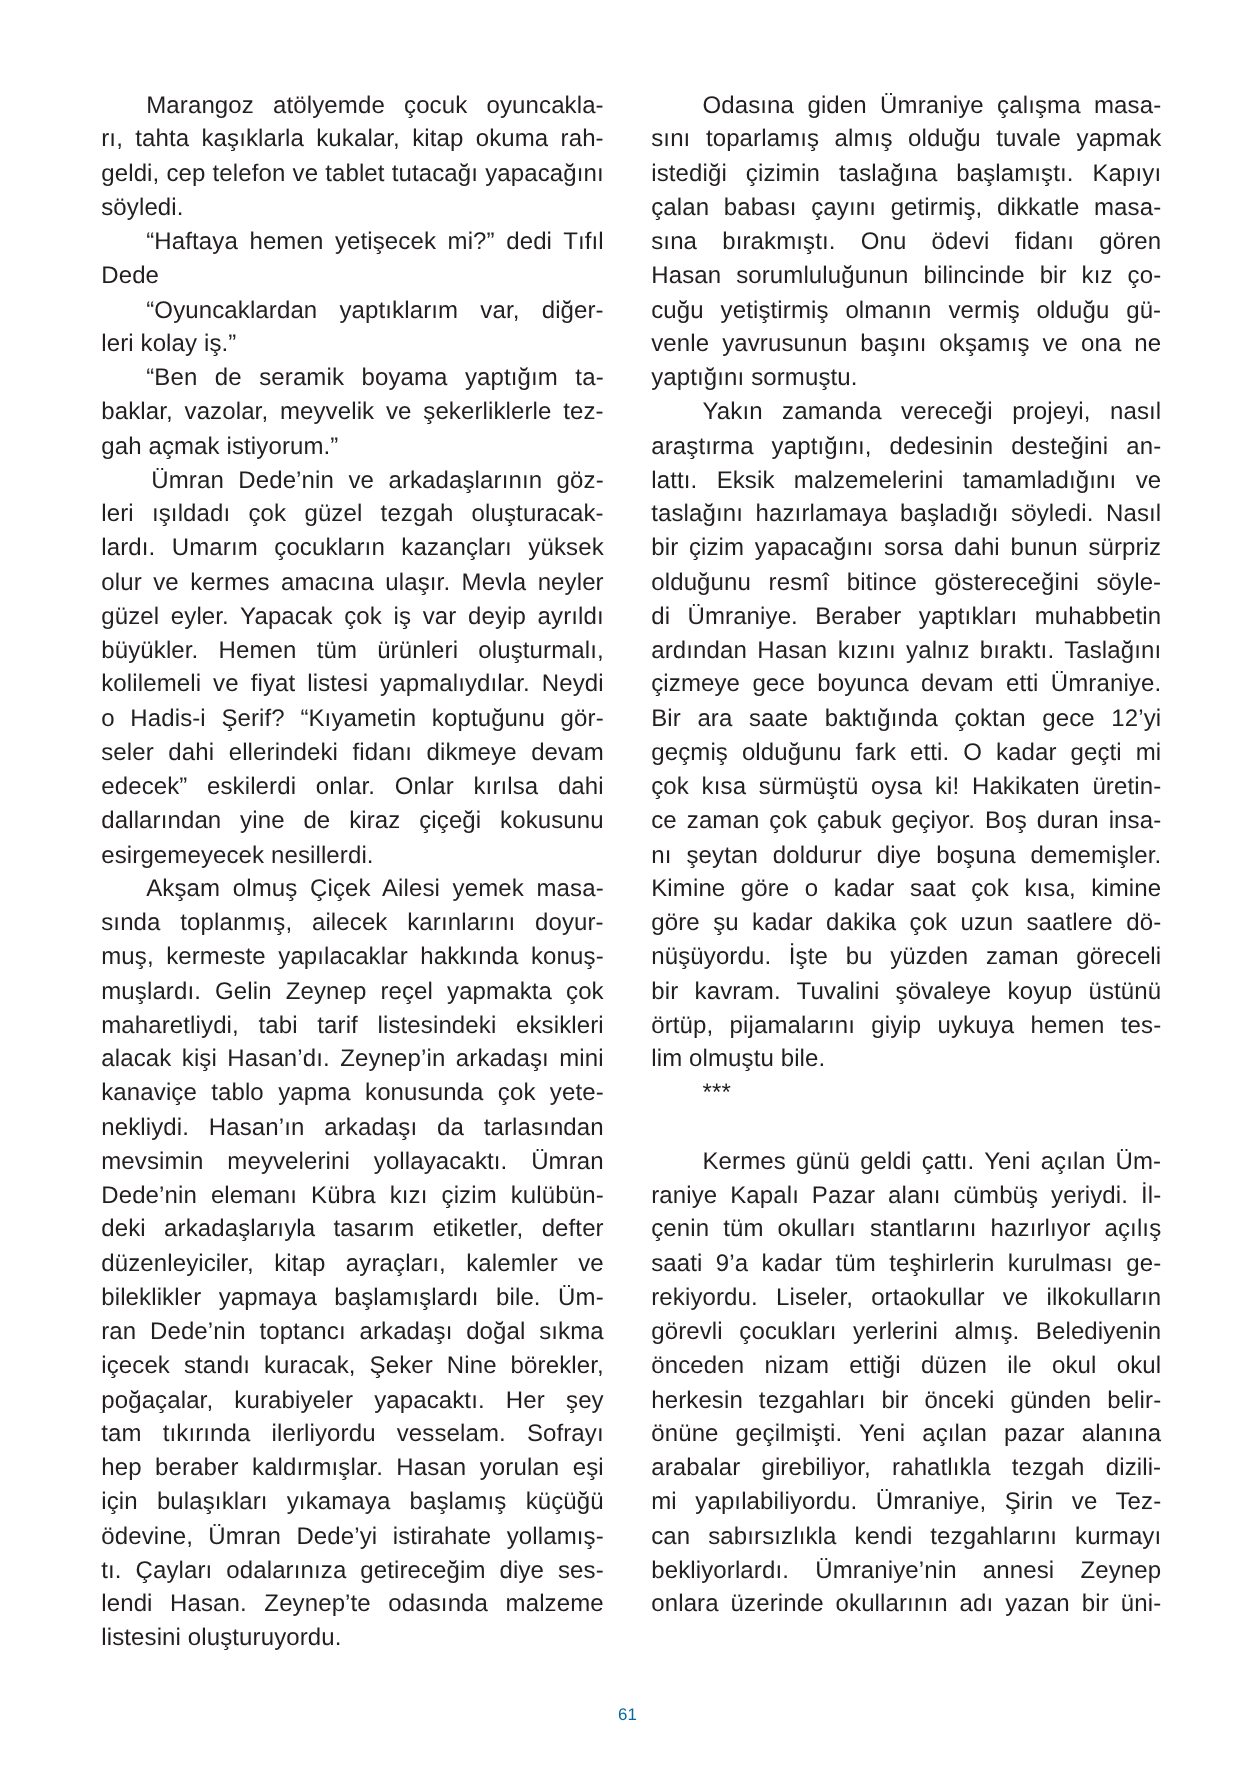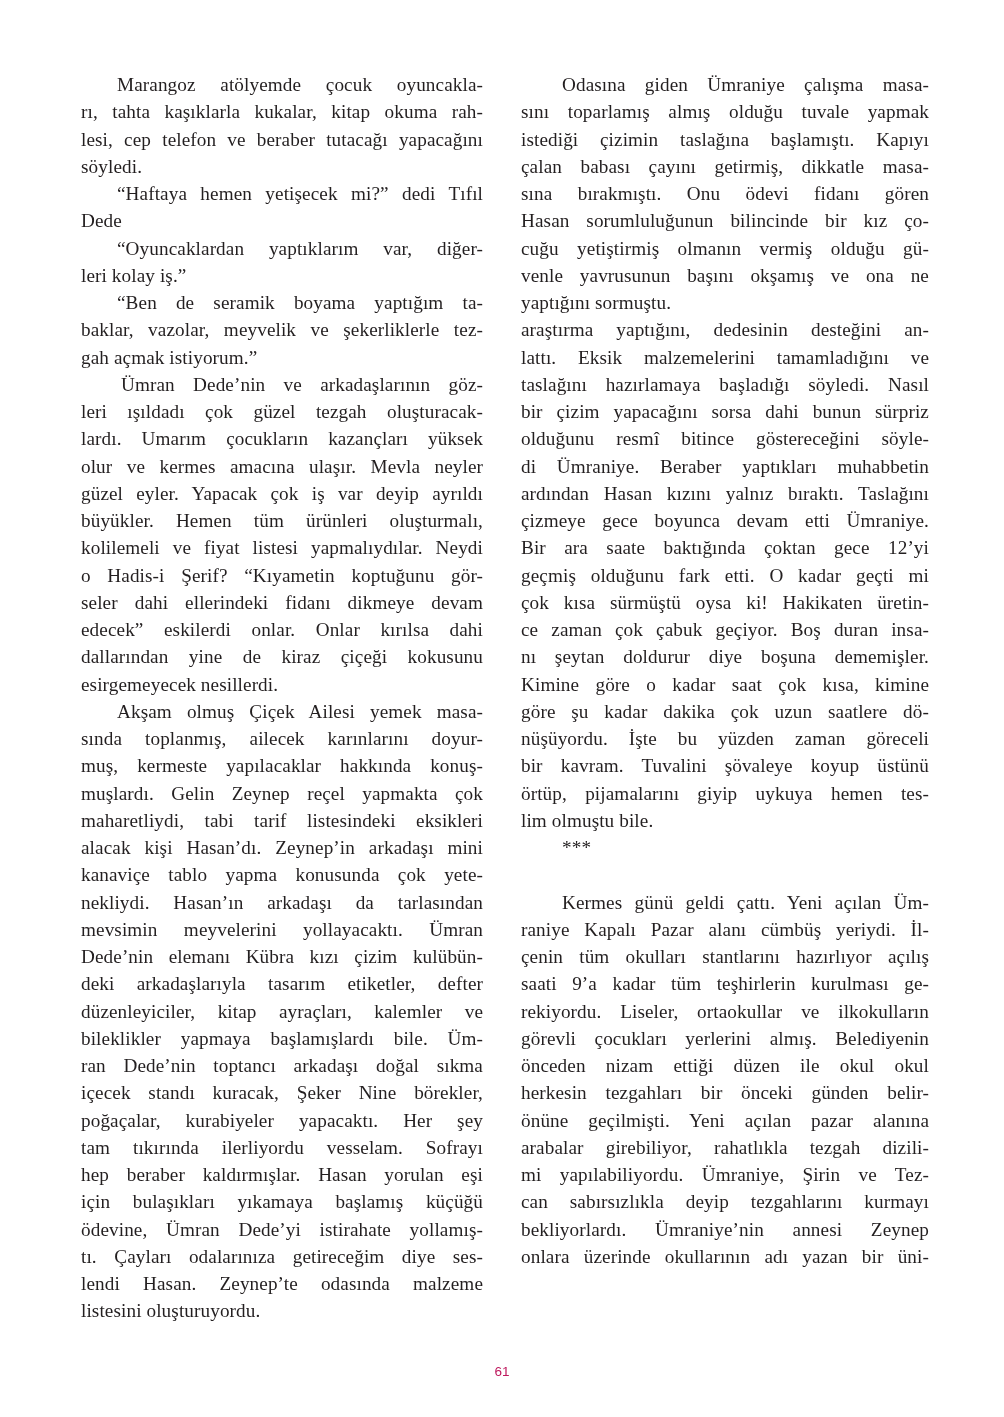--- a/index.html
+++ b/index.html
@@ -1,21 +1,21 @@
 <!DOCTYPE html>
 <html><head>
   <meta charset="utf-8">
   <style>
     html, body { margin: 0; padding: 0; background: #ffffff; }
     body { width: 1004px; height: 1417px; position: relative; overflow: hidden; }
     .page { position: absolute; left: 0; top: 0; width: 1004px; height: 1417px; background: #fff; }
     .col {
       position: absolute;
       top: 71px;
-      font-family: Liberation Serif, serif;
+      font-family: Liberation Sans, sans-serif;
       font-size: 19.2px;
       line-height: 27.25px;
       color: #231f20;
       text-align: justify;
       letter-spacing: 0.1px;
     }
     .col-left { left: 81px; width: 402px; }
     .col-right { left: 521px; width: 408px; }
     .line { display: block; white-space: nowrap; text-align-last: justify; text-align: justify; }
     .line.last { text-align-last: left; }
@@ -24,31 +24,31 @@
     .line.indent-extra { padding-left: 40px; }
     .blank { display: block; height: 27.25px; }
     .stars { display: block; padding-left: 41px; text-align-last: left; }
     .page-number {
       position: absolute;
       left: 0; width: 1004px;
       top: 1364px;
       text-align: center;
       font-family: "Liberation Sans", sans-serif;
       font-size: 13.5px;
-      color: #be185d;
+      color: #0369a1;
     }
   </style>
 </head>
 <body>
 
 <div class="page">
   <div class="col col-left" id="col-left">
       <span class="line indent">Marangoz atölyemde çocuk oyuncakla-</span>
       <span class="line">rı, tahta kaşıklarla kukalar, kitap okuma rah-</span>
-      <span class="line">lesi, cep telefon ve beraber tutacağı yapacağını</span>
+      <span class="line">geldi, cep telefon ve tablet tutacağı yapacağını</span>
       <span class="line last">söyledi.</span>
       <span class="line indent">“Haftaya hemen yetişecek mi?” dedi Tıfıl</span>
       <span class="line last">Dede</span>
       <span class="line indent">“Oyuncaklardan yaptıklarım var, diğer-</span>
       <span class="line last">leri kolay iş.”</span>
       <span class="line indent">“Ben de seramik boyama yaptığım ta-</span>
       <span class="line">baklar, vazolar, meyvelik ve şekerliklerle tez-</span>
       <span class="line last">gah açmak istiyorum.”</span>
       <span class="line indent-extra">Ümran Dede’nin ve arkadaşlarının göz-</span>
       <span class="line">leri ışıldadı çok güzel tezgah oluşturacak-</span>
@@ -89,20 +89,21 @@
   <div class="col col-right" id="col-right">
       <span class="line indent">Odasına giden Ümraniye çalışma masa-</span>
       <span class="line">sını toparlamış almış olduğu tuvale yapmak</span>
       <span class="line">istediği çizimin taslağına başlamıştı. Kapıyı</span>
       <span class="line">çalan babası çayını getirmiş, dikkatle masa-</span>
       <span class="line">sına bırakmıştı.    Onu ödevi fidanı gören</span>
       <span class="line">Hasan sorumluluğunun bilincinde bir kız ço-</span>
       <span class="line">cuğu yetiştirmiş olmanın vermiş olduğu gü-</span>
       <span class="line">venle yavrusunun başını okşamış ve ona ne</span>
       <span class="line last">yaptığını sormuştu.</span>
+      <span class="line indent">Yakın zamanda vereceği projeyi, nasıl</span>
       <span class="line">araştırma yaptığını, dedesinin desteğini an-</span>
       <span class="line">lattı. Eksik malzemelerini tamamladığını ve</span>
       <span class="line">taslağını hazırlamaya başladığı söyledi. Nasıl</span>
       <span class="line">bir çizim yapacağını sorsa dahi bunun sürpriz</span>
       <span class="line">olduğunu resmî bitince göstereceğini söyle-</span>
       <span class="line">di Ümraniye. Beraber yaptıkları muhabbetin</span>
       <span class="line">ardından Hasan kızını yalnız bıraktı. Taslağını</span>
       <span class="line">çizmeye gece boyunca devam etti Ümraniye.</span>
       <span class="line">Bir ara saate baktığında çoktan gece 12’yi</span>
       <span class="line">geçmiş olduğunu fark etti. O kadar geçti mi</span>
@@ -121,18 +122,18 @@
       <span class="line">raniye Kapalı Pazar alanı cümbüş yeriydi. İl-</span>
       <span class="line">çenin tüm okulları stantlarını hazırlıyor açılış</span>
       <span class="line">saati 9’a kadar tüm teşhirlerin kurulması ge-</span>
       <span class="line">rekiyordu. Liseler, ortaokullar ve ilkokulların</span>
       <span class="line">görevli çocukları yerlerini almış. Belediyenin</span>
       <span class="line">önceden nizam ettiği düzen ile okul okul</span>
       <span class="line">herkesin tezgahları bir önceki günden belir-</span>
       <span class="line">önüne geçilmişti. Yeni açılan pazar alanına</span>
       <span class="line">arabalar girebiliyor, rahatlıkla tezgah dizili-</span>
       <span class="line">mi yapılabiliyordu. Ümraniye, Şirin ve Tez-</span>
-      <span class="line">can sabırsızlıkla deyip tezgahlarını kurmayı</span>
+      <span class="line">can sabırsızlıkla kendi tezgahlarını kurmayı</span>
       <span class="line">bekliyorlardı. Ümraniye’nin annesi Zeynep</span>
       <span class="line">onlara üzerinde okullarının adı yazan bir üni-</span>
     </div>
   <div class="page-number">61</div>
 </div>
 
 </body></html>

